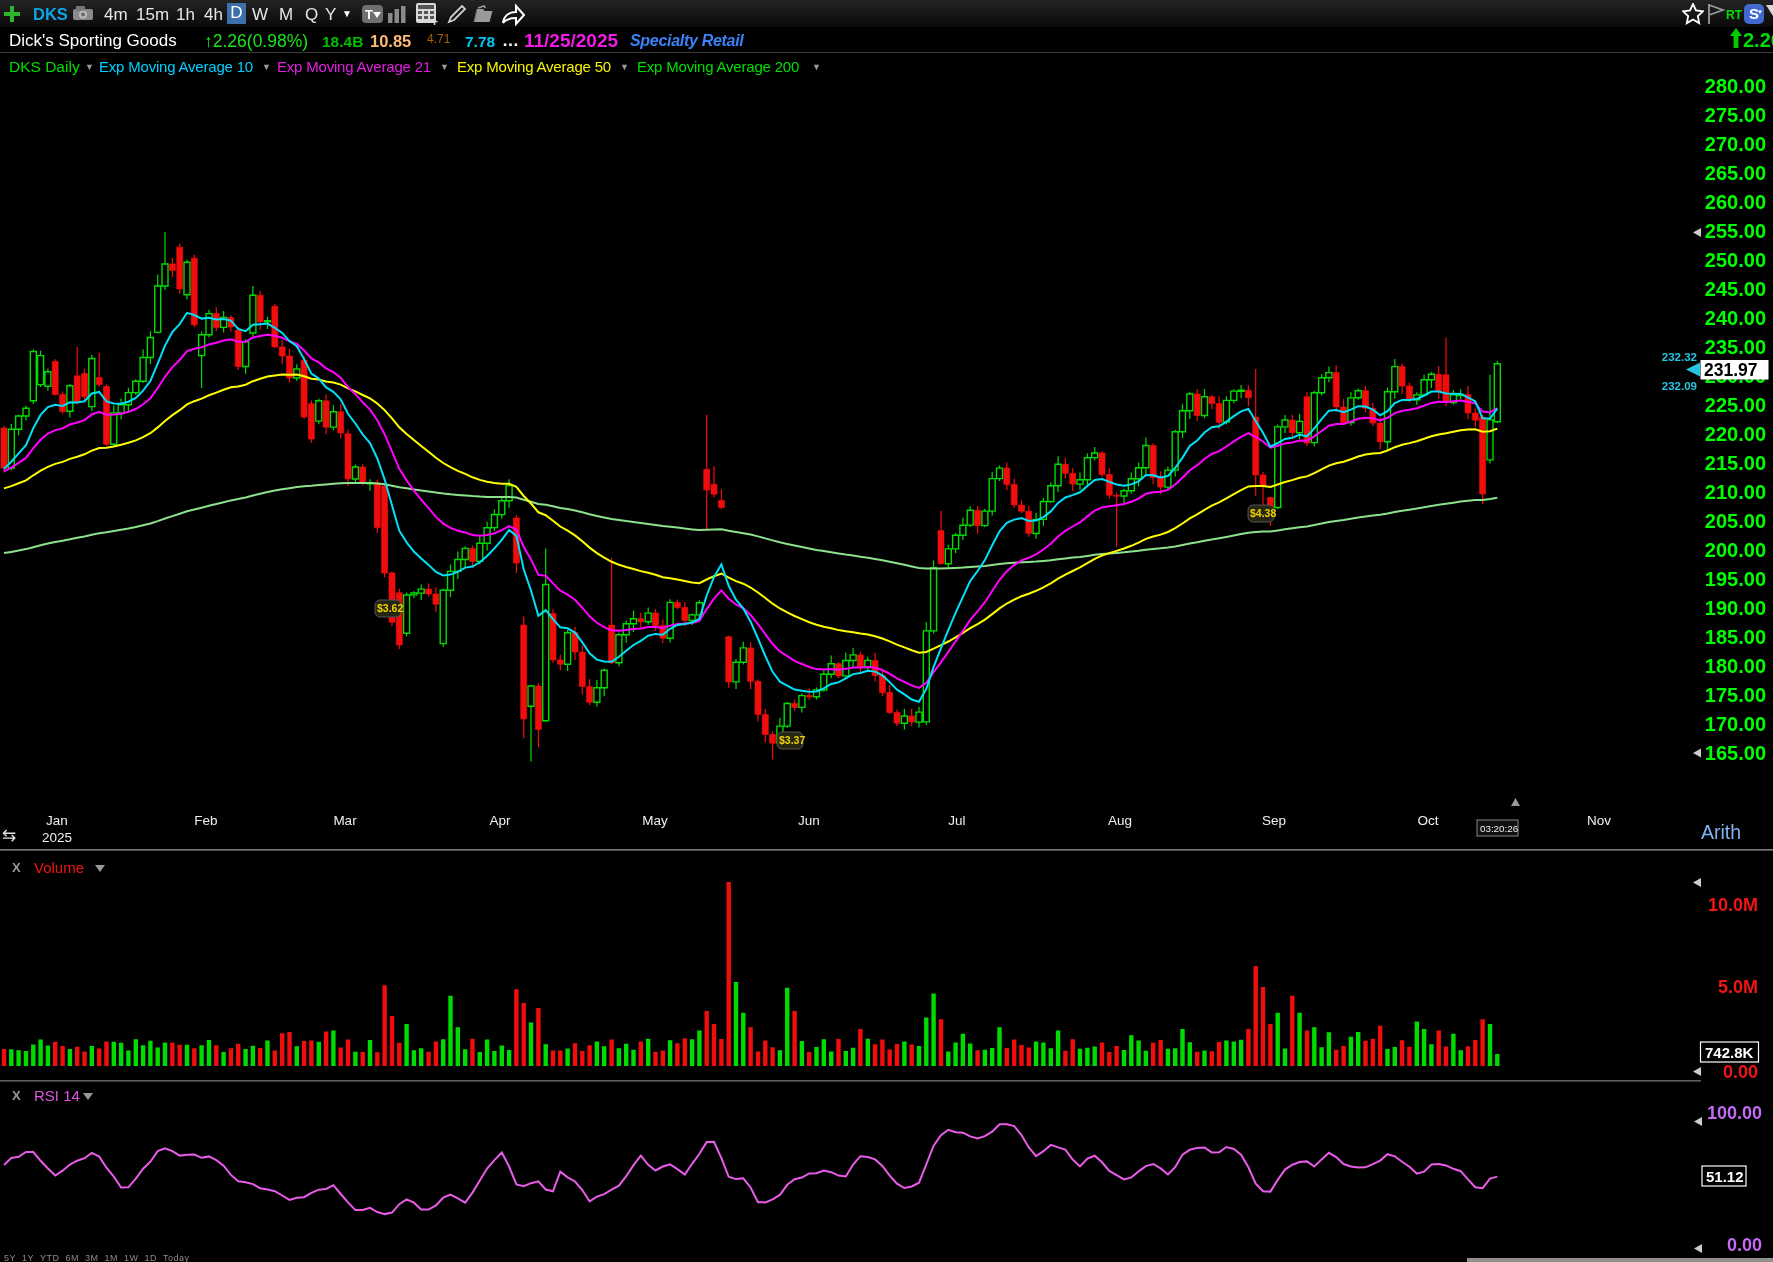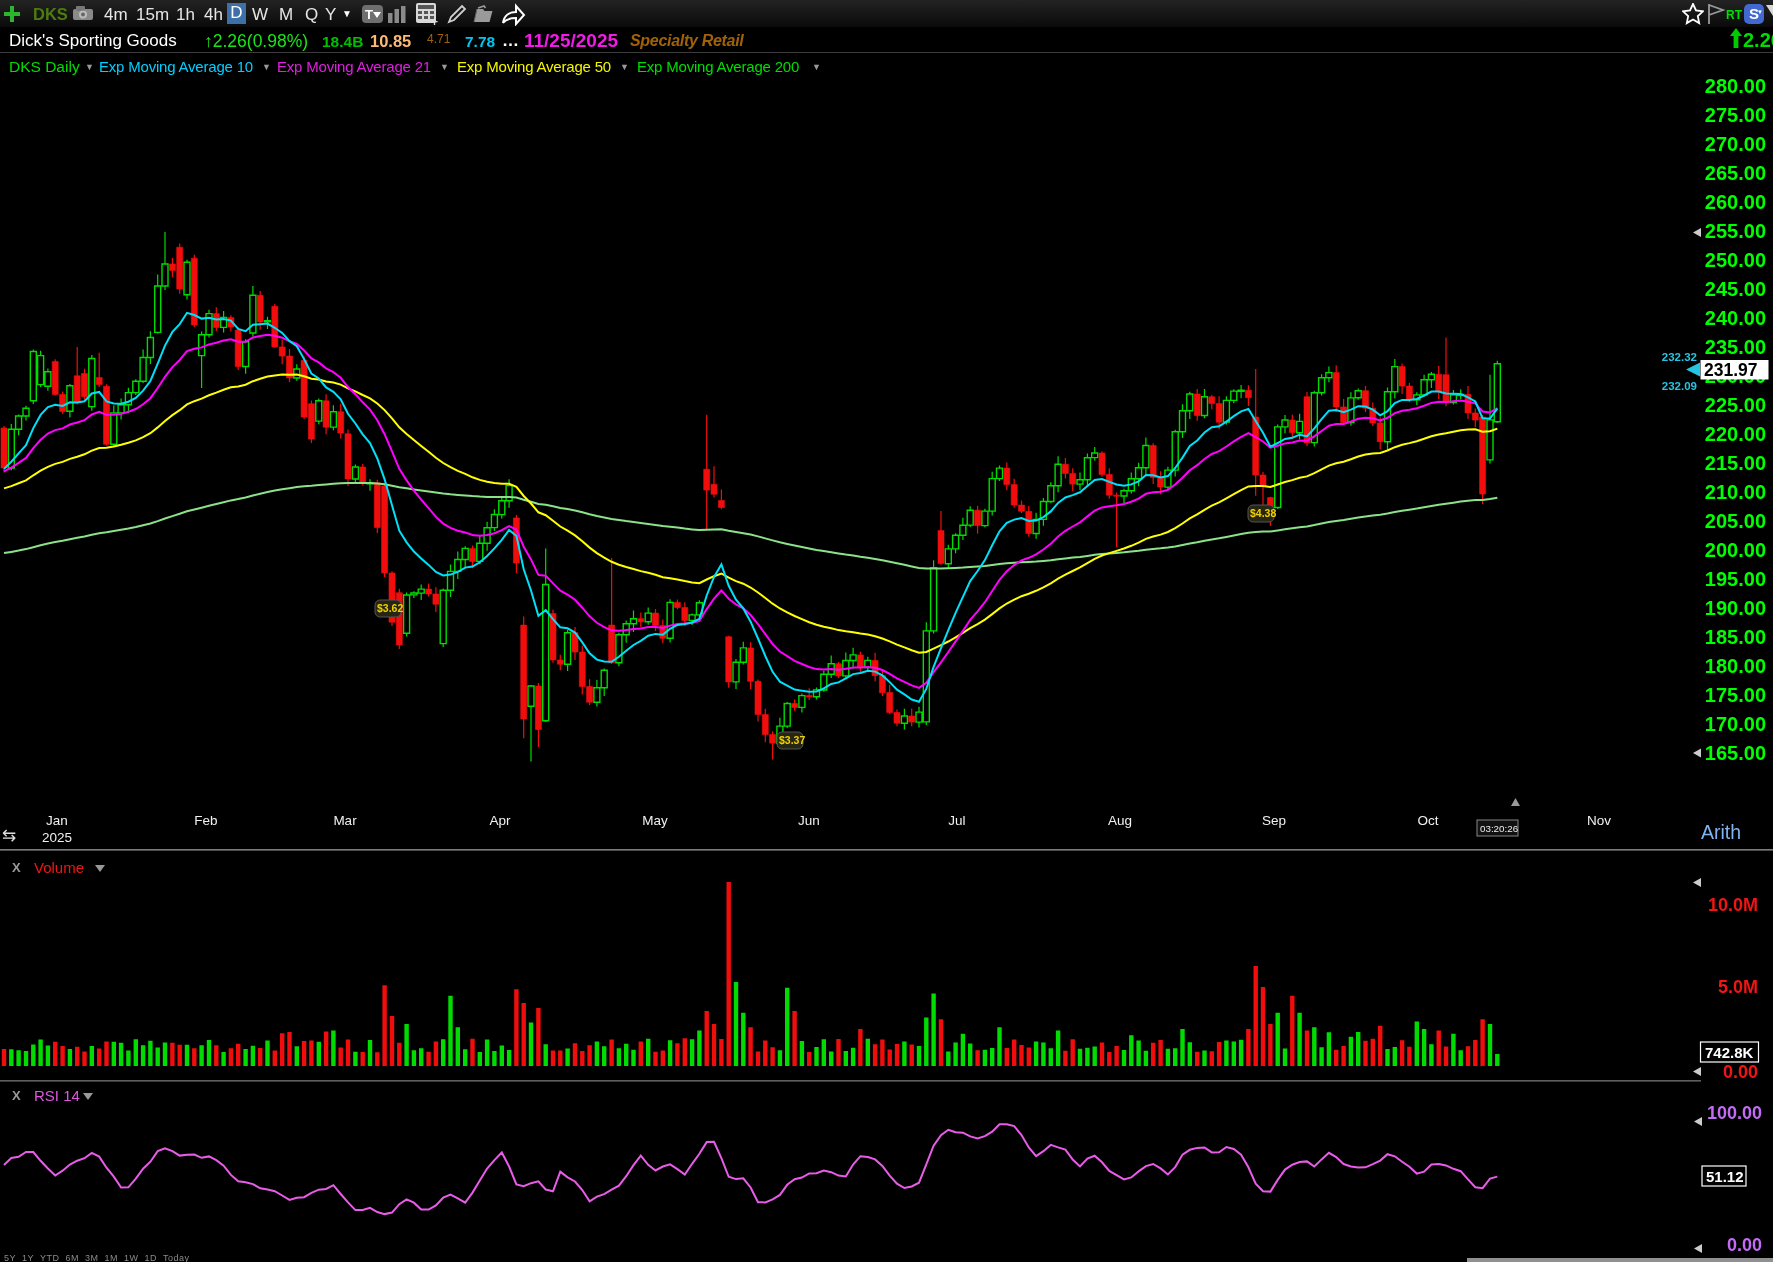--- a/index.html
+++ b/index.html
@@ -96,21 +96,21 @@
     <text x="4" y="1261" font-size="9" fill="#8a8a8a" letter-spacing="0.5">5Y&nbsp;&nbsp;1Y&nbsp;&nbsp;YTD&nbsp;&nbsp;6M&nbsp;&nbsp;3M&nbsp;&nbsp;1M&nbsp;&nbsp;1W&nbsp;&nbsp;1D&nbsp;&nbsp;Today</text>
     <rect x="1467" y="1258" width="306" height="4" fill="#909090"></rect>
   </svg>
 <div class="abs" style="left:0;top:0;width:1773px;height:52px;background:#000"></div>
 <div class="abs" style="left:0;top:0;width:1773px;height:27px;background:linear-gradient(#232323,#0a0a0a)"></div>
 <div class="abs" style="left:0;top:52px;width:1773px;height:1px;background:#3c3c3c"></div>
 
 <svg class="abs" style="left:4px;top:6px" width="16" height="16" viewBox="0 0 16 16">
     <path d="M6 0h4v6h6v4h-6v6h-4v-6h-6v-4h6z" fill="#2db52d"></path>
   </svg>
-<div class="abs" style="left:33px;top:5px;color:#4d7c0f;font-size:16.5px;font-weight:bold">DKS</div>
+<div class="abs" style="left:33px;top:5px;color:#0ea5e9;font-size:16.5px;font-weight:bold">DKS</div>
 <svg class="abs" style="left:72px;top:5px" width="26" height="18" viewBox="0 0 26 18">
     <rect x="1" y="4" width="20" height="11" rx="2" fill="#8a8a8a"></rect>
     <rect x="4" y="1" width="9" height="5" rx="1" fill="#777"></rect>
     <circle cx="11" cy="9.5" r="4" fill="#bbb"></circle>
     <circle cx="11" cy="9.5" r="2" fill="#666"></circle>
   </svg>
 <div class="abs" style="left:104px;top:5px;color:#e6e6e6;font-size:17px">4m</div>
 <div class="abs" style="left:136px;top:5px;color:#e6e6e6;font-size:17px">15m</div>
 <div class="abs" style="left:176px;top:5px;color:#e6e6e6;font-size:17px">1h</div>
 <div class="abs" style="left:204px;top:5px;color:#e6e6e6;font-size:17px">4h</div>
@@ -168,21 +168,21 @@
   </svg>
 
 <div class="abs" style="left:9px;top:31px;color:#fff;font-size:17px;font-weight:normal">Dick's Sporting Goods</div>
 <div class="abs" style="left:204px;top:31px;color:#19e619;font-size:17.5px">↑2.26(0.98%)</div>
 <div class="abs" style="left:322px;top:33px;color:#00c000;font-size:15.5px;font-weight:bold">18.4B</div>
 <div class="abs" style="left:370px;top:32px;color:#fdba74;font-size:16.5px;font-weight:bold">10.85</div>
 <div class="abs" style="left:427px;top:32px;color:#a16207;font-size:12px;font-weight:normal">4.71</div>
 <div class="abs" style="left:465px;top:33px;color:#00c8f0;font-size:15.5px;font-weight:bold">7.78</div>
 <div class="abs" style="left:502px;top:31px;color:#fff;font-size:17px;font-weight:bold">…</div>
 <div class="abs" style="left:524px;top:30px;color:#f01be4;font-size:19px;font-weight:bold">11/25/2025</div>
-<div class="abs" style="left:630px;top:32px;color:#a16207;font-size:16px;font-weight:bold;font-style:italic;letter-spacing:-0.3px">Specialty Retail</div>
+<div class="abs" style="left:630px;top:32px;color:#3b82f6;font-size:16px;font-weight:bold;font-style:italic;letter-spacing:-0.3px">Specialty Retail</div>
 <svg class="abs" style="left:1730px;top:28px" width="12" height="20" viewBox="0 0 12 20">
     <path d="M6 0l6 8h-3.6v12h-4.8v-12H0z" fill="#00cc00"></path>
   </svg>
 <div class="abs" style="left:1743px;top:29px;color:#00dd00;font-size:20px;font-weight:bold">2.26</div>
 
 <div class="abs" style="left:9px;top:58px;color:#00dd00;font-size:15.5px">DKS Daily</div>
 <div class="abs" style="left:85px;top:62px;color:#999;font-size:9px">▼</div>
 <div class="abs" style="left:99px;top:58px;color:#00cfff;font-size:15px;letter-spacing:-0.2px">Exp Moving Average 10</div>
 <div class="abs" style="left:262px;top:62px;color:#999;font-size:9px">▼</div>
 <div class="abs" style="left:277px;top:58px;color:#e01fe0;font-size:15px;letter-spacing:-0.2px">Exp Moving Average 21</div>

